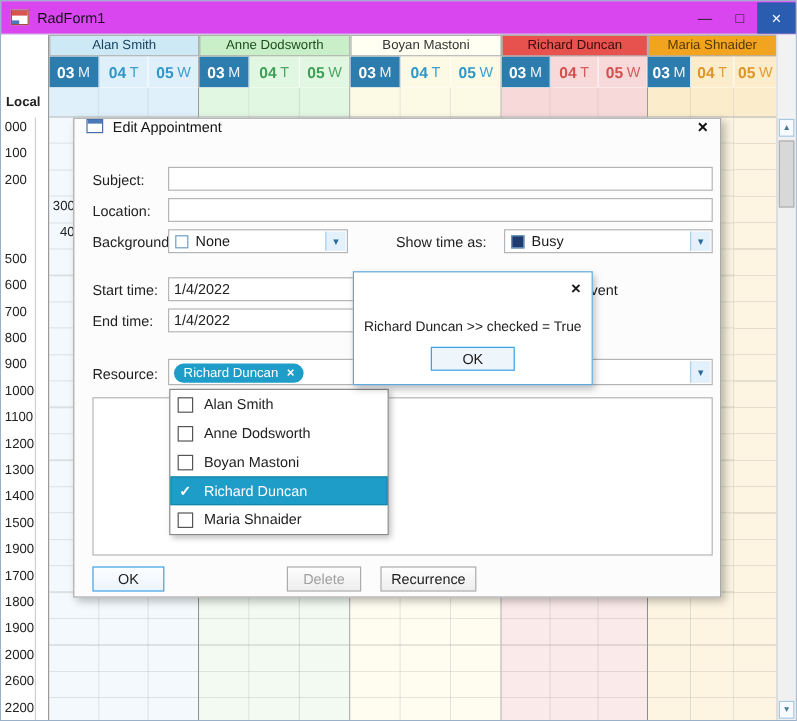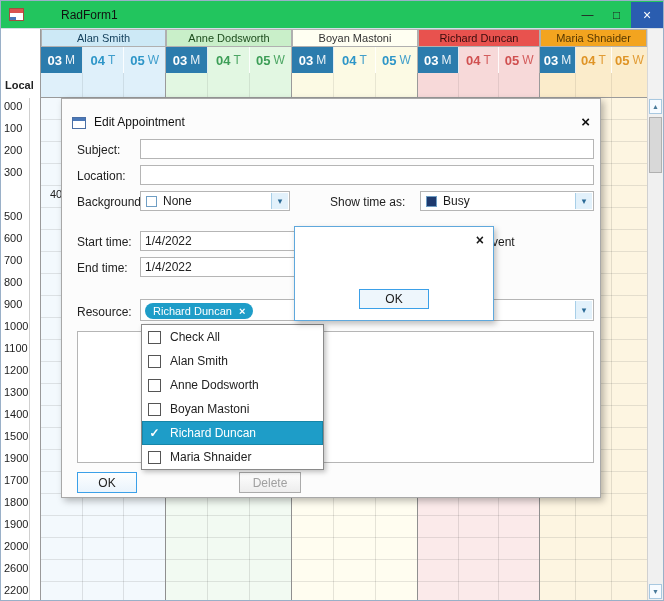--- a/index.html
+++ b/index.html
@@ -2,22 +2,22 @@
 <html><head>
 <meta charset="utf-8">
 <style>
   * { box-sizing: border-box; margin: 0; padding: 0; }
   html, body { width: 664px; height: 601px; overflow: hidden; }
   body { font-family: "Liberation Sans", sans-serif; font-size: 12px; color: #1a1a1a; background: #fff; }
 
   .window { position: absolute; inset: 0; border: 1px solid #9ab0c8; background: #fff; }
 
   
-  .titlebar { position: absolute; top: 0; left: 0; right: 0; height: 28px; background: #22c55e;
-              display: flex; align-items: center; border-bottom: 1px solid #d5dde5; gap: 30px; }
+  .titlebar { position: absolute; top: 0; left: 0; right: 0; height: 28px; background: #d946ef;
+              display: flex; align-items: center; border-bottom: 1px solid #d5dde5; }
   .app-icon { width: 15px; height: 13px; margin-left: 8px; border: 1px solid #a05040; background: #fff; position: relative; }
   .app-icon::before { content: ""; position: absolute; top: 0; left: 0; right: 0; height: 4px; background: #d9534f; }
   .app-icon::after  { content: ""; position: absolute; bottom: 0; left: 0; width: 6px; height: 3px; background: #4a78b8; }
   .title-text { margin-left: 7px; font-size: 12px; color: #111; }
   .win-buttons { margin-left: auto; display: flex; align-items: center; height: 100%; }
   .win-btn { width: 29px; height: 26px; display: flex; align-items: center; justify-content: center;
              font-size: 12px; color: #222; }
   .win-btn.close { width: 32px; background: #2a5db0; color: #fff; font-size: 14px; }
 
   
@@ -65,21 +65,21 @@
   .vs-btn { position: absolute; left: 1px; right: 1px; height: 15px; background: #f7fbff;
             border: 1px solid #a8c8e0; color: #4a7a9a; font-size: 7px;
             display: flex; align-items: center; justify-content: center; }
   .vs-up { top: 1px; } .vs-down { bottom: 1px; }
   .vs-thumb { position: absolute; left: 1px; right: 1px; top: 19px; height: 56px;
               background: #d8d8d8; border: 1px solid #b0b0b0; }
 
   
   .dialog { position: absolute; left: 60px; top: 97px; width: 540px; height: 400px; background: #fcfcfc;
             border: 1px solid #a8a8a8; box-shadow: 3px 3px 7px rgba(0,0,0,0.28); z-index: 10; }
-  .dlg-title { height: 30px; display: flex; align-items: flex-end; padding: 0 10px; }
+  .dlg-title { height: 30px; display: flex; align-items: flex-start; padding: 0 10px; }
   .dlg-icon { width: 14px; height: 12px; border: 1px solid #4a6fa5; background: #fff; position: relative; margin-right: 8px; }
   .dlg-icon::before { content: ""; position: absolute; top: 0; left: 0; right: 0; height: 3px; background: #4a78b8; }
   .dlg-title-text { font-size: 12px; color: #111; }
   .dlg-close { margin-left: auto; font-weight: 700; font-size: 15px; color: #111; line-height: 1; }
 
   .lb { position: absolute; left: 15px; font-size: 12px; color: #222; }
   .lb-subject { top: 44px; } .lb-location { top: 70px; } .lb-background { top: 96px; }
   .lb-start { top: 136px; } .lb-end { top: 162px; } .lb-resource { top: 206px; }
   .lb-showtime { left: 268px; top: 96px; }
 
@@ -288,21 +288,21 @@
         <div class="day-col" style="background-color: rgb(253, 245, 225);"></div>
         <div class="day-col" style="background-color: rgb(253, 245, 225);"></div>
       </div>
     </div>
 
   <div class="time-col">
     <div class="local-label">Local</div>
   <div class="time-label" style="top: 71px;">000</div>
       <div class="time-label" style="top: 93px;">100</div>
       <div class="time-label" style="top: 115px;">200</div>
-      <div class="time-label" style="top: 137px;">300</div>
+      <div class="time-label" style="top: 137px; margin-left: 40px;">300</div>
       <div class="time-label" style="top: 159px; margin-left: 46px;">400</div>
       <div class="time-label" style="top: 181px;">500</div>
       <div class="time-label" style="top: 203px;">600</div>
       <div class="time-label" style="top: 225px;">700</div>
       <div class="time-label" style="top: 247px;">800</div>
       <div class="time-label" style="top: 269px;">900</div>
       <div class="time-label" style="top: 291px;">1000</div>
       <div class="time-label" style="top: 313px;">1100</div>
       <div class="time-label" style="top: 335px;">1200</div>
       <div class="time-label" style="top: 357px;">1300</div>
@@ -378,24 +378,20 @@
       <span class="dd-chev">
           <span>▾</span>
         </span>
     </div>
 
     <textarea class="desc" style=""></textarea>
 
     <div class="dd-list">
         <div class="dd-item">
           <span class="dd-check"></span>
-          <span>Check All</span>
-        </div>
-        <div class="dd-item">
-          <span class="dd-check"></span>
           <span>Alan Smith</span>
         </div>
         <div class="dd-item">
           <span class="dd-check"></span>
           <span>Anne Dodsworth</span>
         </div>
         <div class="dd-item">
           <span class="dd-check"></span>
           <span>Boyan Mastoni</span>
         </div>
@@ -404,20 +400,22 @@
           <span>Richard Duncan</span>
         </div>
         <div class="dd-item">
           <span class="dd-check"></span>
           <span>Maria Shnaider</span>
         </div>
       </div>
 
     <div class="btn btn-ok">OK</div>
     <div class="btn btn-delete">Delete</div>
+    <div class="btn btn-recur">Recurrence</div>
   </div>
 
   <div class="popup">
     <div class="popup-close">×</div>
+    <div class="popup-msg">Richard Duncan &gt;&gt; checked = True</div>
     <div class="popup-ok">OK</div>
   </div>
 
 </div>
 
 </body></html>

